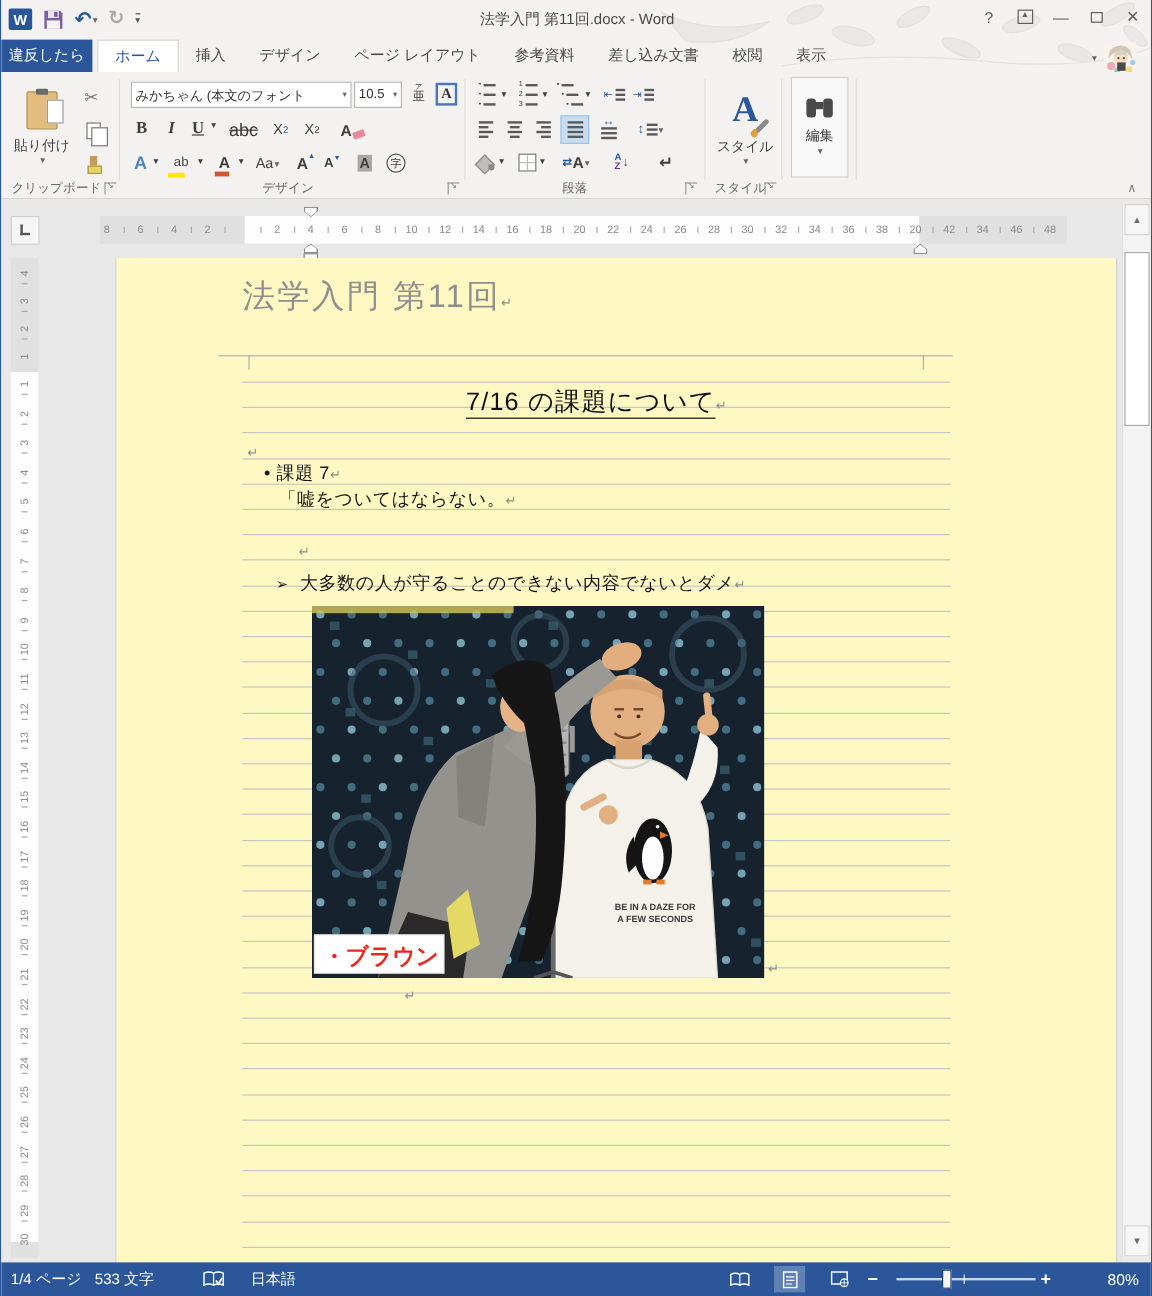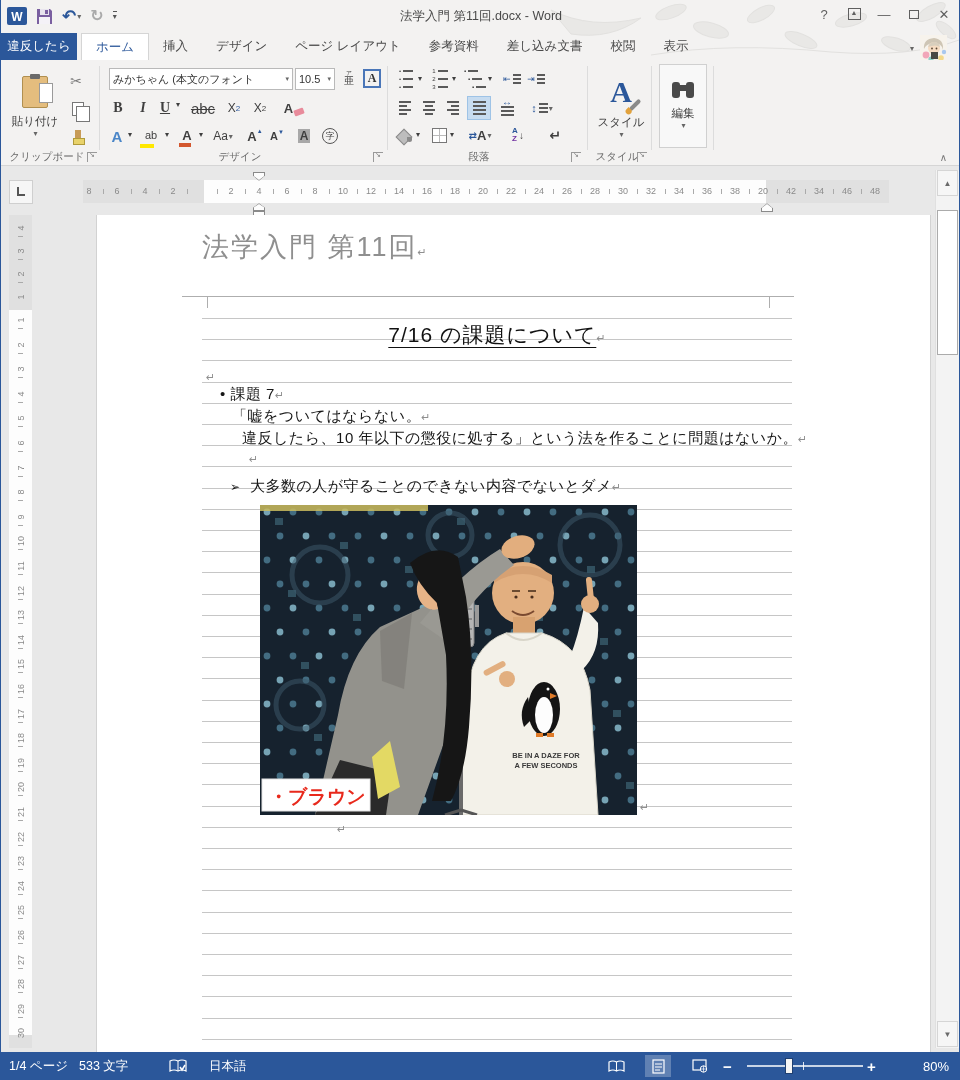--- a/index.html
+++ b/index.html
@@ -91,21 +91,21 @@
   .rtick{position:absolute;top:9px;width:1px;height:5px;background:#aaa;}
   .vruler{position:absolute;left:8px;top:49px;width:23px;height:833px;background:#e0e0e0;}
   .vruler .white{position:absolute;left:0;top:95px;width:23px;height:725px;background:#fdfdfd;}
   .vnum{position:absolute;left:0;width:23px;text-align:center;transform:rotate(-90deg);font-size:9px;color:#8a8a8a;}
   .vtick{position:absolute;left:9px;width:5px;height:1px;background:#aaa;}
   .im{position:absolute;}
   .im .outer{position:absolute;inset:0;background:#8a8a8a;}
   .im .inner{position:absolute;inset:1px;background:#fdfdfd;}
   .clip-down{clip-path:polygon(0 0,100% 0,100% 45%,50% 100%,0 45%);}
   .clip-up{clip-path:polygon(50% 0,100% 55%,100% 100%,0 100%,0 55%);}
-  .page{position:absolute;left:95px;top:49px;width:835px;height:837px;background:#ffffff;border-left:1px solid #d2d2d2;border-right:1px solid #d2d2d2;}
+  .page{position:absolute;left:95px;top:49px;width:835px;height:837px;background:#fef9c3;border-left:1px solid #d2d2d2;border-right:1px solid #d2d2d2;}
   .gridline{position:absolute;left:105px;width:590px;height:1px;background:#c6c6c6;}
   .pilcrow{font-size:11px;color:#8f8f8f;}
   .doctext{position:absolute;font-size:15px;color:#161616;white-space:nowrap;letter-spacing:0.5px;}
   .header-title{position:absolute;left:105px;top:14px;font-size:27px;color:#8f8f8f;letter-spacing:2px;}
   .boundary{position:absolute;background:#aeaeae;}
   .heading{position:absolute;left:400px;top:106px;transform:translateX(-50%);font-size:21px;color:#111;white-space:nowrap;text-align:right;}
   .heading .ut{border-bottom:1.5px solid #111;padding-bottom:1px;letter-spacing:1px;}
   .vscroll{position:absolute;left:934px;top:4px;width:24px;height:878px;background:#f3f3f3;border-left:1px solid #e0e0e0;}
   .sbtn{position:absolute;left:1px;width:21px;height:26px;background:#f6f6f6;border:1px solid #d5d5d5;color:#6a6a6a;font-size:8px;display:flex;align-items:center;justify-content:center;}
   .sthumb{position:absolute;left:1px;top:40px;width:21px;height:145px;background:#fff;border:1px solid #ababab;}
@@ -663,23 +663,20 @@
         <span class="ut">7/16 の課題について</span><span class="pilcrow">↵</span>
       </div>
 
       <span class="pilcrow" style="position:absolute;left:109px;top:156px;">↵</span>
 
       <div class="doctext" style="left:123px;top:170px;">
         <span>•</span>&nbsp;<span>課題 7</span><span class="pilcrow">↵</span>
       </div>
       <div class="doctext" style="left:135px;top:192px;">
         <span>「嘘をついてはならない。</span><span class="pilcrow">↵</span>
-      </div>
-      <div class="doctext" style="left:145px;top:214px;">
-        <span>違反したら、10 年以下の懲役に処する」という法を作ることに問題はないか。</span><span class="pilcrow">↵</span>
       </div>
       <span class="pilcrow" style="position:absolute;left:152px;top:238px;">↵</span>
       <div class="doctext" style="left:133px;top:262px;">
         <span style="font-size:12px;">➢</span>&nbsp;&nbsp;<span>大多数の人が守ることのできない内容でないとダメ</span><span class="pilcrow">↵</span>
       </div>
 
       <svg class="abs" style="left:163px;top:290px;" width="377" height="310" viewBox="0 0 377 310">
         <rect width="377" height="310" fill="#16222e"></rect>
         <g id="photo-bg">
             <circle cx="7" cy="7" r="3.4" fill="#8ec4d6" opacity="0.8"></circle>

